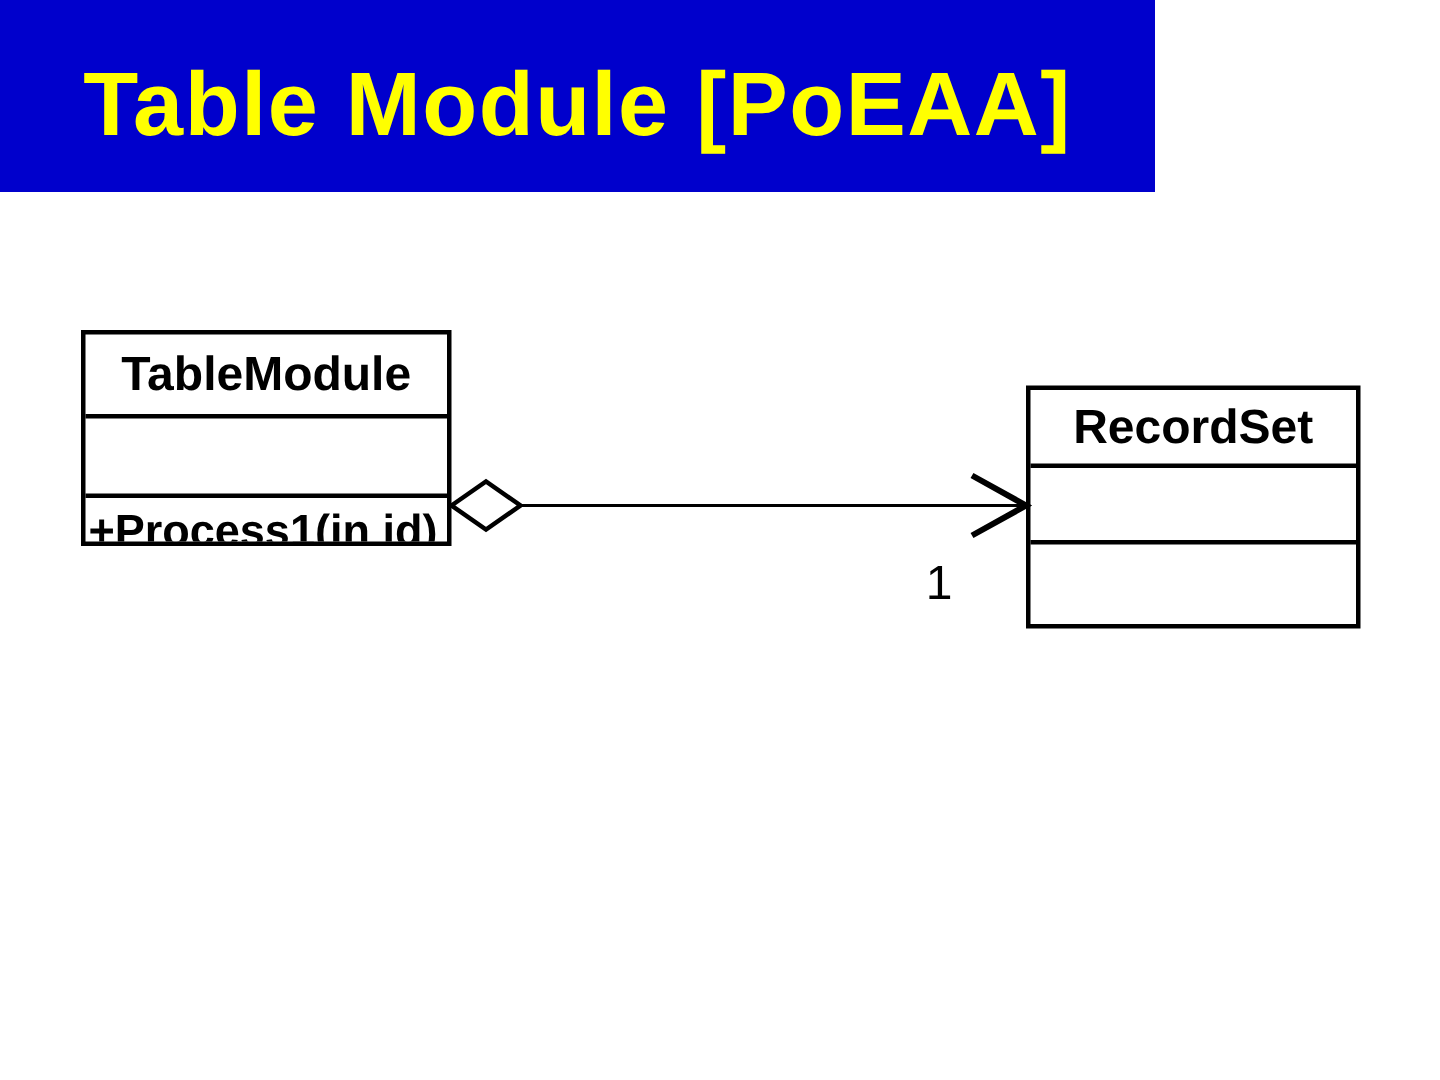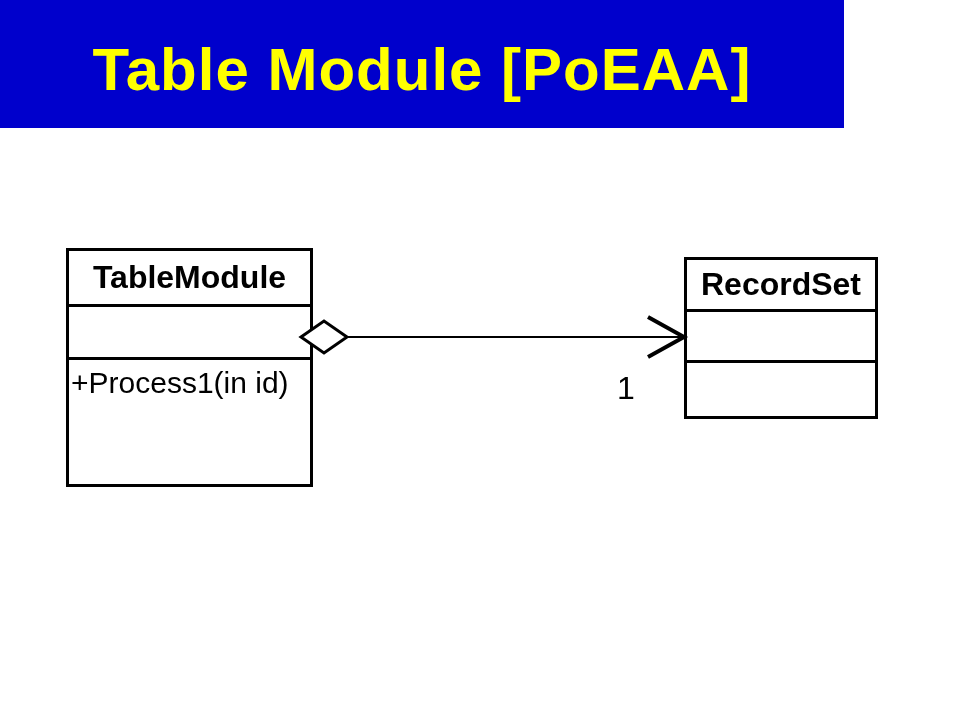--- a/index.html
+++ b/index.html
@@ -10,21 +10,21 @@
     background: var(--background, #FFFFFF);
     font-family: "Liberation Sans", sans-serif;
     position: relative;
     overflow: hidden;
   }
 
   
   .header {
     position: absolute;
     left: 0; top: 0;
-    width: 844px; height: 128px;
+    width: 770px; height: 128px;
     background: var(--header-bg, #0000CC);
     display: flex;
     align-items: center;
     justify-content: center;
   }
   .header h1 {
     color: var(--title-text, #FFFF00);
     font-size: 60px;
     font-weight: bold;
     letter-spacing: 1px;
@@ -36,43 +36,44 @@
   .uml-class {
     position: absolute;
     background: #FFFFFF;
     border: 3px solid var(--diagram-line, #000000);
     display: flex;
     flex-direction: column;
   }
   .uml-class .compartment {
     border-bottom: 3px solid var(--diagram-line, #000000);
     overflow: hidden;
+    font-weight: bold;
   }
   .uml-class .compartment:last-child { border-bottom: none; flex: 1; }
   .uml-class .name-compartment {
     display: flex;
     align-items: center;
     justify-content: center;
     font-weight: bold;
     font-size: 32px;
     color: #000000;
   }
   .uml-class .methods-compartment {
     font-size: 30px;
     line-height: 37px;
     color: #000000;
     padding: 4px 0 0 2px;
     white-space: nowrap;
   }
 
-  #table-module-class { left: 54px; top: 248px; width: 247px; height: 239px; margin-left: 12px; }
+  #table-module-class { left: 54px; top: 220px; width: 247px; height: 144px; }
   #table-module-class .name-compartment { height: 56px; }
   #table-module-class .attributes-compartment { height: 53px; }
 
-  #record-set-class { left: 684px; top: 257px; width: 194px; height: 162px; }
+  #record-set-class { left: 684px; top: 257px; width: 223px; height: 162px; }
   #record-set-class .name-compartment { height: 52px; }
   #record-set-class .attributes-compartment { height: 51px; }
 
   
   #connector-svg {
     position: absolute;
     left: 0; top: 0;
     width: 960px; height: 720px;
     pointer-events: none;
   }

